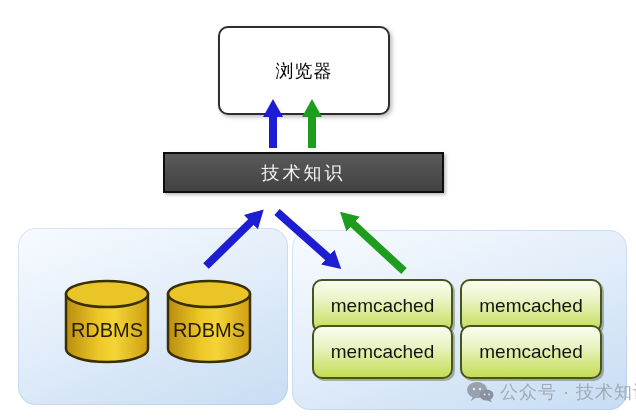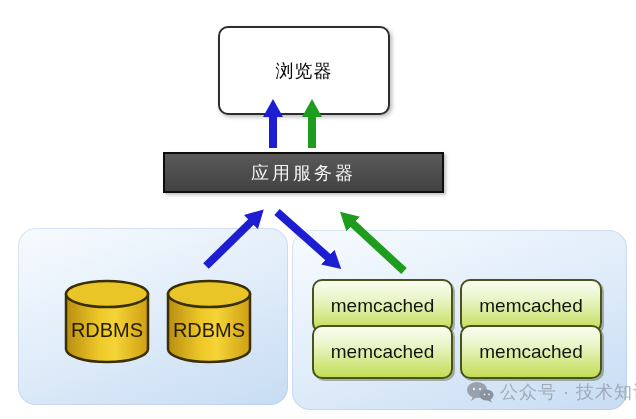--- a/index.html
+++ b/index.html
@@ -65,21 +65,21 @@
 </head>
 <body>
 
 <div id="canvas">
 
   <div class="browser-box">
     <span>浏览器</span>
   </div>
 
   <div class="appserver-box">
-    <span>应用服务器</span>
+    <span>技术知识</span>
   </div>
 
   <div class="cluster db"></div>
 
   <div class="cluster cache"></div>
 
   <svg class="cylinder c1" viewBox="0 0 90 90">
     <path d="M4,17 L4,72 A41,13 0 0 0 86,72 L86,17 Z" fill="url(#goldBody)" stroke="#3a2f02" stroke-width="2.5"></path>
     <ellipse cx="45" cy="17" rx="41" ry="13" fill="#e9c527" stroke="#3a2f02" stroke-width="2.5"></ellipse>
     <text x="45" y="60" text-anchor="middle">RDBMS</text>

